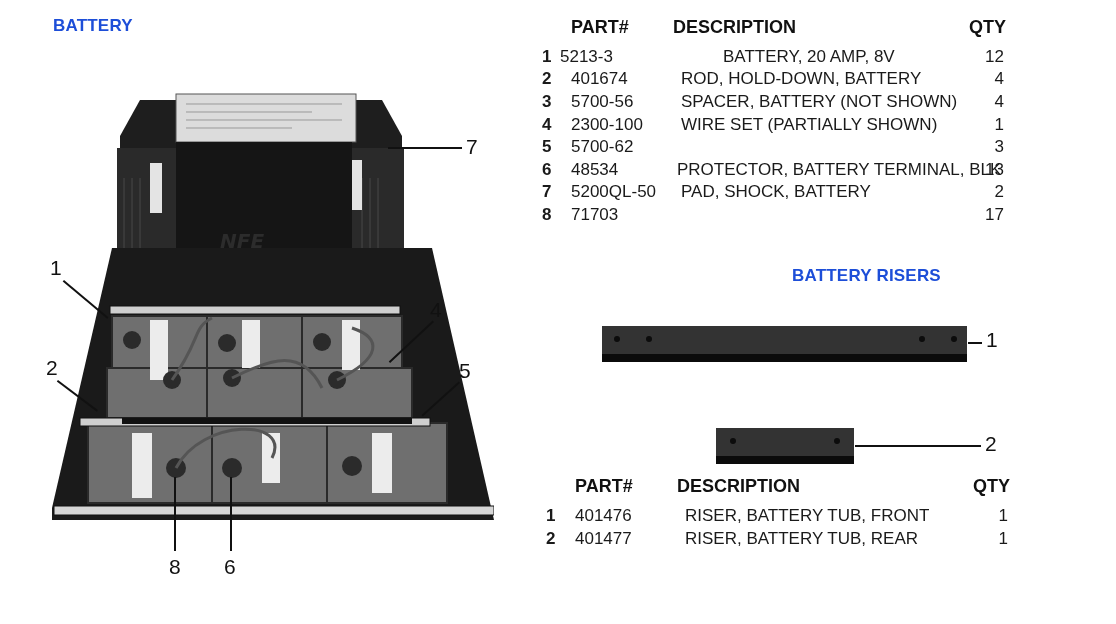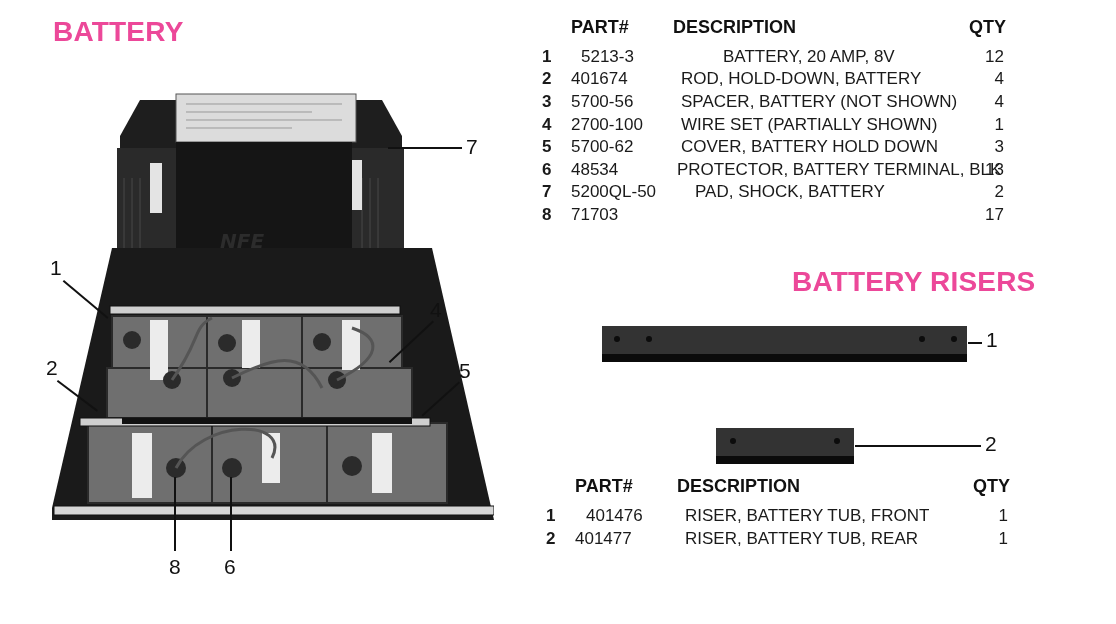--- a/index.html
+++ b/index.html
@@ -1,19 +1,19 @@
 <!DOCTYPE html>
 <html><head>
 <meta charset="utf-8">
 <style>
   html, body { margin:0; padding:0; background:#ffffff; }
   body { width:1116px; height:624px; position:relative; overflow:hidden;
          font-family:"Liberation Sans", sans-serif; color:#1a1a1a; }
   .abs { position:absolute; }
-  .h1 { font-weight:bold; font-size:28px; letter-spacing:0.2px; color:#ec4899; }
+  .h1 { font-weight:bold; font-size:17px; letter-spacing:0.2px; color:#1d4ed8; }
   .th { font-weight:bold; font-size:18px; color:#111; }
   .row { position:absolute; font-size:17px; line-height:22px; height:22px; white-space:nowrap; }
   .row .idx { position:absolute; left:0; font-weight:bold; }
   .row .pn { position:absolute; }
   .row .desc { position:absolute; }
   .row .qty { position:absolute; text-align:right; }
   .callout { position:absolute; font-size:21px; color:#111; }
   .lead { position:absolute; background:#111; height:1.5px; transform-origin:0 0; }
   .photo { position:absolute; }
   .riser { position:absolute; background:#333333; border-bottom:8px solid #0b0b0b; box-sizing:border-box; }
@@ -122,58 +122,57 @@
 <div class="callout" style="left:169px; top:555px;">8</div>
 <div class="lead" style="left:174px; top:477px; width:1.5px; height:74px; transform:none;"></div>
 
 <div>
   <div class="abs th" style="left:571px; top:17px;">PART#</div>
   <div class="abs th" style="left:673px; top:17px;">DESCRIPTION</div>
   <div class="abs th" style="left:969px; top:17px;">QTY</div>
 
   <div class="row" style="left:542px; top:46px; width:470px;">
     <span class="idx">1</span>
-    <span class="pn" style="left:39px;text-align:right;">5213-3</span>
+    <span class="pn" style="left:18px;text-align:right;">5213-3</span>
     <span class="desc" style="left:139px;margin-left:42px;">BATTERY, 20 AMP, 8V</span>
     <span class="qty" style="right:8px;">12</span>
   </div>
   <div class="row" style="left:542px; top:68px; width:470px;">
     <span class="idx">2</span>
     <span class="pn" style="left:29px;">401674</span>
     <span class="desc" style="left:139px;">ROD, HOLD-DOWN, BATTERY</span>
     <span class="qty" style="right:8px;">4</span>
   </div>
   <div class="row" style="left:542px; top:91px; width:470px;">
     <span class="idx">3</span>
     <span class="pn" style="left:29px;">5700-56</span>
     <span class="desc" style="left:139px;">SPACER, BATTERY (NOT SHOWN)</span>
     <span class="qty" style="right:8px;">4</span>
   </div>
   <div class="row" style="left:542px; top:114px; width:470px;">
     <span class="idx">4</span>
-    <span class="pn" style="left:29px;">2700-100</span>
+    <span class="pn" style="left:29px;">2300-100</span>
     <span class="desc" style="left:139px;">WIRE SET (PARTIALLY SHOWN)</span>
     <span class="qty" style="right:8px;">1</span>
   </div>
   <div class="row" style="left:542px; top:136px; width:470px;">
     <span class="idx">5</span>
     <span class="pn" style="left:29px;text-align:right;">5700-62</span>
-    <span class="desc" style="left:139px;">COVER, BATTERY HOLD DOWN</span>
     <span class="qty" style="right:8px;">3</span>
   </div>
   <div class="row" style="left:542px; top:159px; width:470px;">
     <span class="idx">6</span>
     <span class="pn" style="left:29px;">48534</span>
     <span class="desc" style="left:127px;margin-left:8px;">PROTECTOR, BATTERY TERMINAL, BLK</span>
     <span class="qty" style="right:8px;">13</span>
   </div>
   <div class="row" style="left:542px; top:181px; width:470px;">
     <span class="idx">7</span>
     <span class="pn" style="left:29px;">5200QL-50</span>
-    <span class="desc" style="left:139px;margin-left:14px;">PAD, SHOCK, BATTERY</span>
+    <span class="desc" style="left:139px;">PAD, SHOCK, BATTERY</span>
     <span class="qty" style="right:8px;">2</span>
   </div>
   <div class="row" style="left:542px; top:204px; width:470px;">
     <span class="idx">8</span>
     <span class="pn" style="left:29px;">71703</span>
     <span class="qty" style="right:8px;margin-left:44px;">17</span>
   </div>
 </div>
 
 <div class="abs h1" style="left:792px; top:266px;">BATTERY RISERS</div>
@@ -194,21 +193,21 @@
 <div class="lead" style="left:855px; top:445px; width:126px;"></div>
 <div class="callout" style="left:985px; top:432px;">2</div>
 
 <div>
   <div class="abs th" style="left:575px; top:476px;">PART#</div>
   <div class="abs th" style="left:677px; top:476px;">DESCRIPTION</div>
   <div class="abs th" style="left:973px; top:476px;">QTY</div>
 
   <div class="row" style="left:546px; top:505px; width:470px;">
     <span class="idx">1</span>
-    <span class="pn" style="left:40px;">401476</span>
+    <span class="pn" style="left:29px;">401476</span>
     <span class="desc" style="left:139px;">RISER, BATTERY TUB, FRONT</span>
     <span class="qty" style="right:8px;">1</span>
   </div>
   <div class="row" style="left:546px; top:528px; width:470px;">
     <span class="idx">2</span>
     <span class="pn" style="left:29px;">401477</span>
     <span class="desc" style="left:139px;">RISER, BATTERY TUB, REAR</span>
     <span class="qty" style="right:8px;">1</span>
   </div>
 </div>

